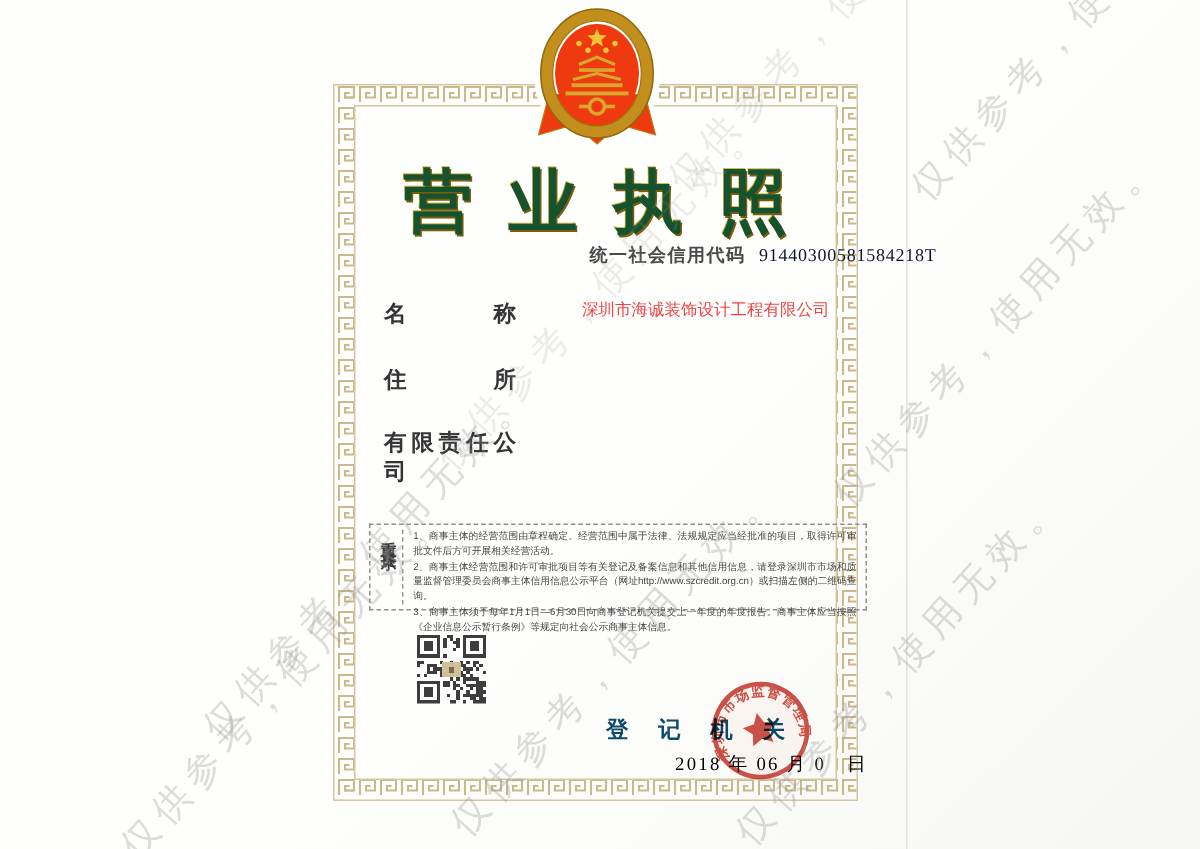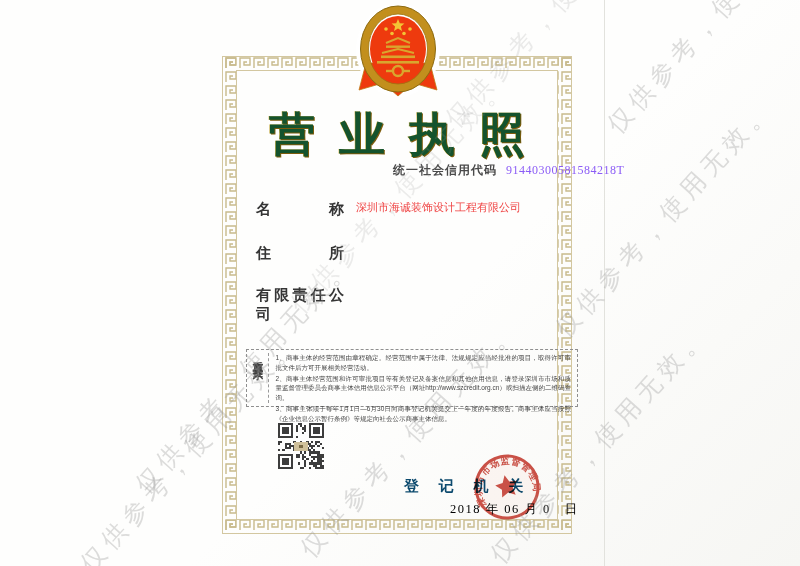--- a/index.html
+++ b/index.html
@@ -30,24 +30,24 @@
   
   .cert-title{
     position:absolute;left:223px;top:104px;width:348px;text-align:center;z-index:2;
     font-size:46px;font-weight:bold;letter-spacing:24px;padding-left:24px;box-sizing:border-box;
     color:#14532d;text-shadow:1px 1px 0 #7d5c0c, -0.5px -0.5px 0 #d9b84a;
   }
 
   
   .credit-row{position:absolute;left:393px;top:162px;z-index:2;font-size:12px;color:#4a4a4a;}
   .credit-row .lbl{font-weight:bold;letter-spacing:1px;text-align:center;}
-  .credit-row .code{margin-left:6px;letter-spacing:.5px;color:#8b5cf6;}
-
-  
-  .field-row{position:absolute;left:256px;display:flex;align-items:flex-start;z-index:2;}
+  .credit-row .code{margin-left:6px;letter-spacing:.5px;color:#0f172a;}
+
+  
+  .field-row{position:absolute;left:256px;display:flex;align-items:flex-start;z-index:2;gap:32px;}
   .flabel{
     width:88px;font-size:15px;font-weight:bold;color:#353535;
     text-align:justify;text-align-last:justify;flex:0 0 88px;
   }
   .fvalue{margin-left:12px;width:230px;font-size:11px;color:#ef4444;line-height:1.38;}
   .row-name{top:200px}.row-type{top:226px}.row-addr{top:244px}
   .row-rep{top:286px}.row-date{top:311px}
 
   
   .notice{

